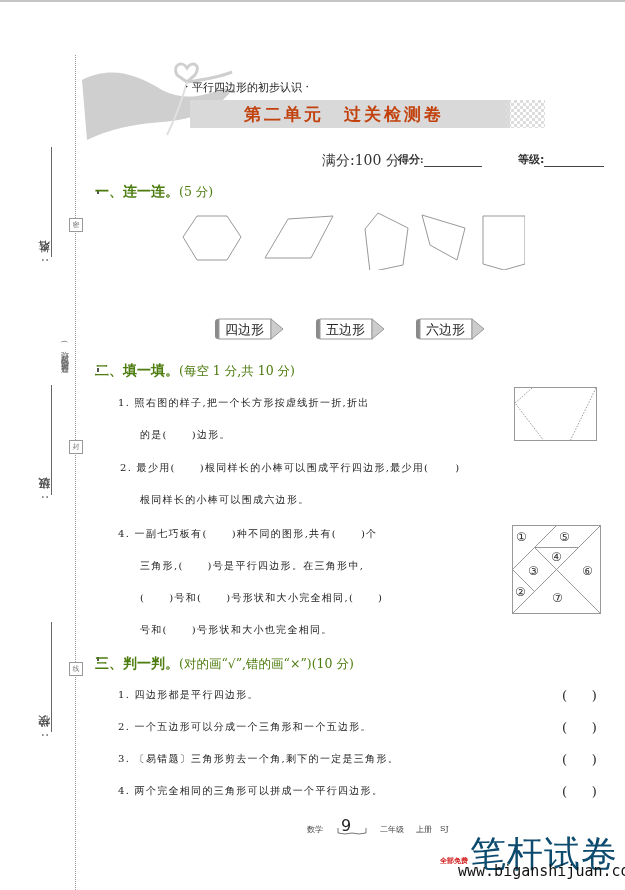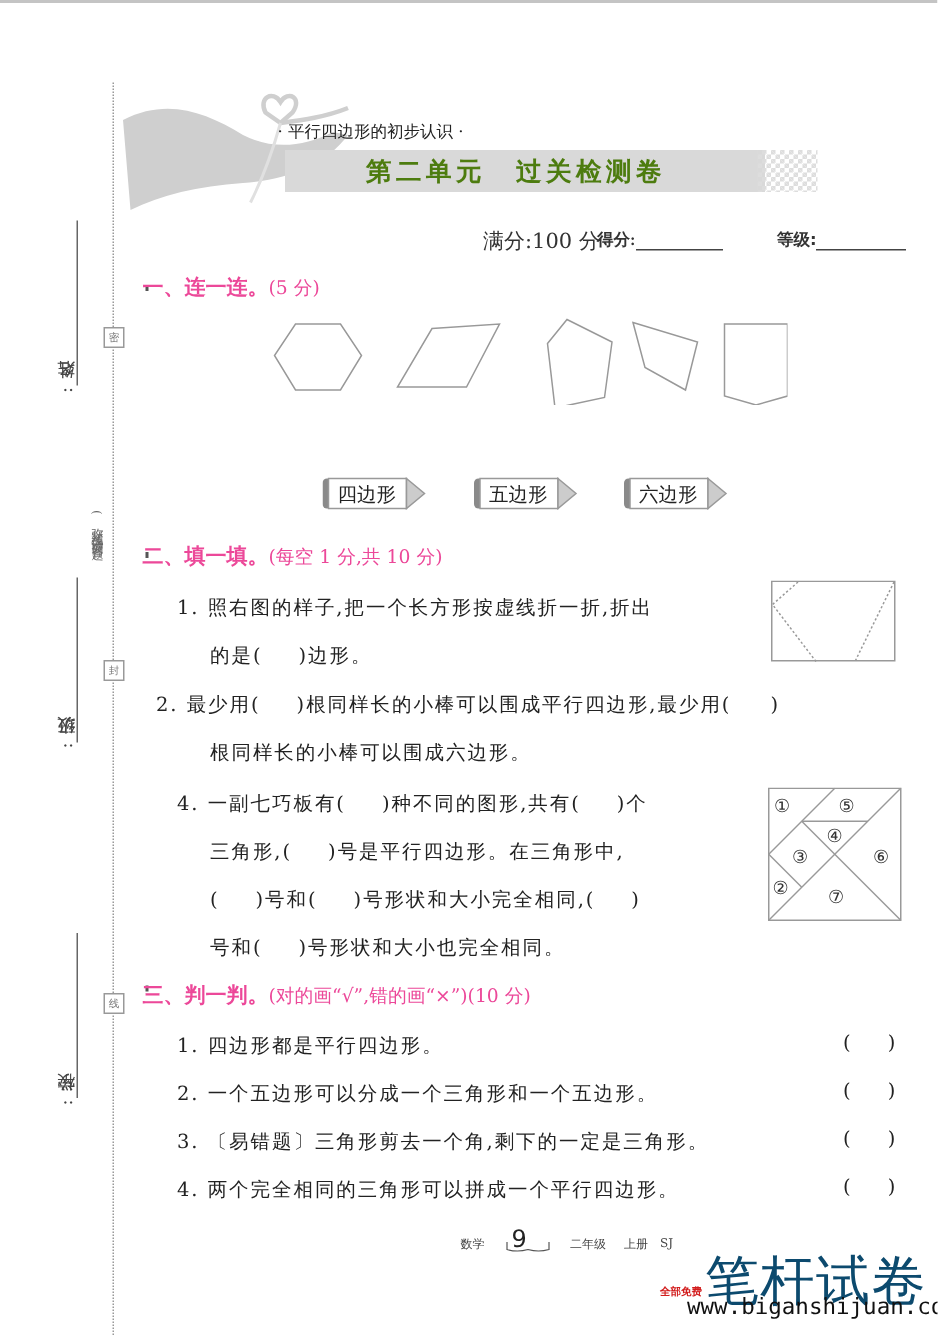--- a/index.html
+++ b/index.html
@@ -20,32 +20,32 @@
   .tick { position:absolute; left:97px; width:2px; height:4px; background:#555; }
 
   
   .ribbon { position:absolute; left:82px; top:60px; width:220px; height:80px; }
   .banner { position:absolute; left:190px; top:100px; width:320px; height:28px; background:#d9d9d9; }
   .checker { position:absolute; left:505px; top:100px; width:40px; height:28px;
     background-image: linear-gradient(45deg,#ddd 25%,transparent 25%,transparent 75%,#ddd 75%),
                       linear-gradient(45deg,#ddd 25%,transparent 25%,transparent 75%,#ddd 75%);
     background-size:6px 6px; background-position:0 0,3px 3px; }
   .subtitle { position:absolute; left:185px; top:80px; font-size:11px; font-weight:normal; color:#222; }
-  .title { position:absolute; left:244px; top:103px; font-size:17px; font-weight:bold; letter-spacing:3px; color:#4d7c0f;
+  .title { position:absolute; left:244px; top:103px; font-size:17px; font-weight:bold; letter-spacing:3px; color:#c2410c;
            font-family:"DejaVu Sans", sans-serif; }
   .title .gap { display:inline-block; width:20px; }
 
   .scoreline { position:absolute; top:152px; font-size:14px; color:#333; }
   .blank { display:inline-block; border-bottom:1px solid #444; vertical-align:bottom; }
 
-  .sec { position:absolute; left:95px; font-size:14px; color:#ec4899; }
+  .sec { position:absolute; left:95px; font-size:14px; color:#4d7c0f; }
   .sec b { font-family:"DejaVu Sans", sans-serif; font-weight:bold; font-size:14px; }
   .sec .note { font-size:12.5px; }
 
-  .q { position:absolute; font-size:13px; color:#222; letter-spacing:1.3px; white-space:nowrap;text-align:center; }
+  .q { position:absolute; font-size:10px; color:#222; letter-spacing:1.3px; white-space:nowrap;text-align:center; }
   .paren { position:absolute; font-size:13px; color:#222; }
 
   .pencil { position:absolute; top:318px; height:22px; }
 
   .foot { position:absolute; top:824px; font-size:8px; color:#444; }
   .pagenum { position:absolute; left:341px; top:816px; font-size:16px; font-family:"DejaVu Sans",sans-serif; color:#222; }
   .brand { position:absolute; left:470px; top:830px; font-size:36px; color:#0c4a6e; font-family:"DejaVu Sans",sans-serif; letter-spacing:1px; }
   .brand-tag { position:absolute; left:440px; top:856px; font-size:7px; color:#d21c1c; font-weight:bold; font-family:"DejaVu Sans",sans-serif; }
   .url { position:absolute; left:458px; top:862px; font-size:15px; color:#111; font-family:"DejaVu Sans Mono", monospace; }
 </style>
@@ -126,21 +126,21 @@
   <b>二、填一填。</b><span class="note">(每空 1 分,共 10 分)</span>
 </div>
 <div class="q" style="left:118px;top:396px">1. 照右图的样子,把一个长方形按虚线折一折,折出</div>
 <div class="q" style="left:140px;top:428px"><span>的是(</span><span style="display:inline-block;width:24px"></span><span>)边形。</span></div>
 <svg style="position:absolute;left:514px;top:387px" width="84" height="55">
   <rect x="0.5" y="0.5" width="82" height="53" fill="none" stroke="#999"></rect>
   <polyline points="18,1 1,16 30,54" fill="none" stroke="#999" stroke-dasharray="1.5,1.5"></polyline>
   <polyline points="82,1 56,54" fill="none" stroke="#999" stroke-dasharray="1.5,1.5"></polyline>
 </svg>
 
-<div class="q" style="left:104px;top:461px"><span>2. 最少用(</span><span style="display:inline-block;width:24px"></span><span>)根同样长的小棒可以围成平行四边形,最少用(</span><span style="display:inline-block;width:26px"></span><span>)</span></div>
+<div class="q" style="left:120px;top:461px"><span>2. 最少用(</span><span style="display:inline-block;width:24px"></span><span>)根同样长的小棒可以围成平行四边形,最少用(</span><span style="display:inline-block;width:26px"></span><span>)</span></div>
 <div class="q" style="left:140px;top:493px">根同样长的小棒可以围成六边形。</div>
 
 <div class="q" style="left:118px;top:527px"><span>4. 一副七巧板有(</span><span style="display:inline-block;width:24px"></span><span>)种不同的图形,共有(</span><span style="display:inline-block;width:24px"></span><span>)个</span></div>
 <div class="q" style="left:140px;top:559px"><span>三角形,(</span><span style="display:inline-block;width:24px"></span><span>)号是平行四边形。在三角形中,</span></div>
 <div class="q" style="left:140px;top:591px"><span>(</span><span style="display:inline-block;width:24px"></span><span>)号和(</span><span style="display:inline-block;width:24px"></span><span>)号形状和大小完全相同,(</span><span style="display:inline-block;width:24px"></span><span>)</span></div>
 <div class="q" style="left:140px;top:623px"><span>号和(</span><span style="display:inline-block;width:24px"></span><span>)号形状和大小也完全相同。</span></div>
 
 <svg style="position:absolute;left:512px;top:525px" width="90" height="90">
   <g fill="none" stroke="#999" stroke-width="1">
     <rect x="0.5" y="0.5" width="88" height="88"></rect>

